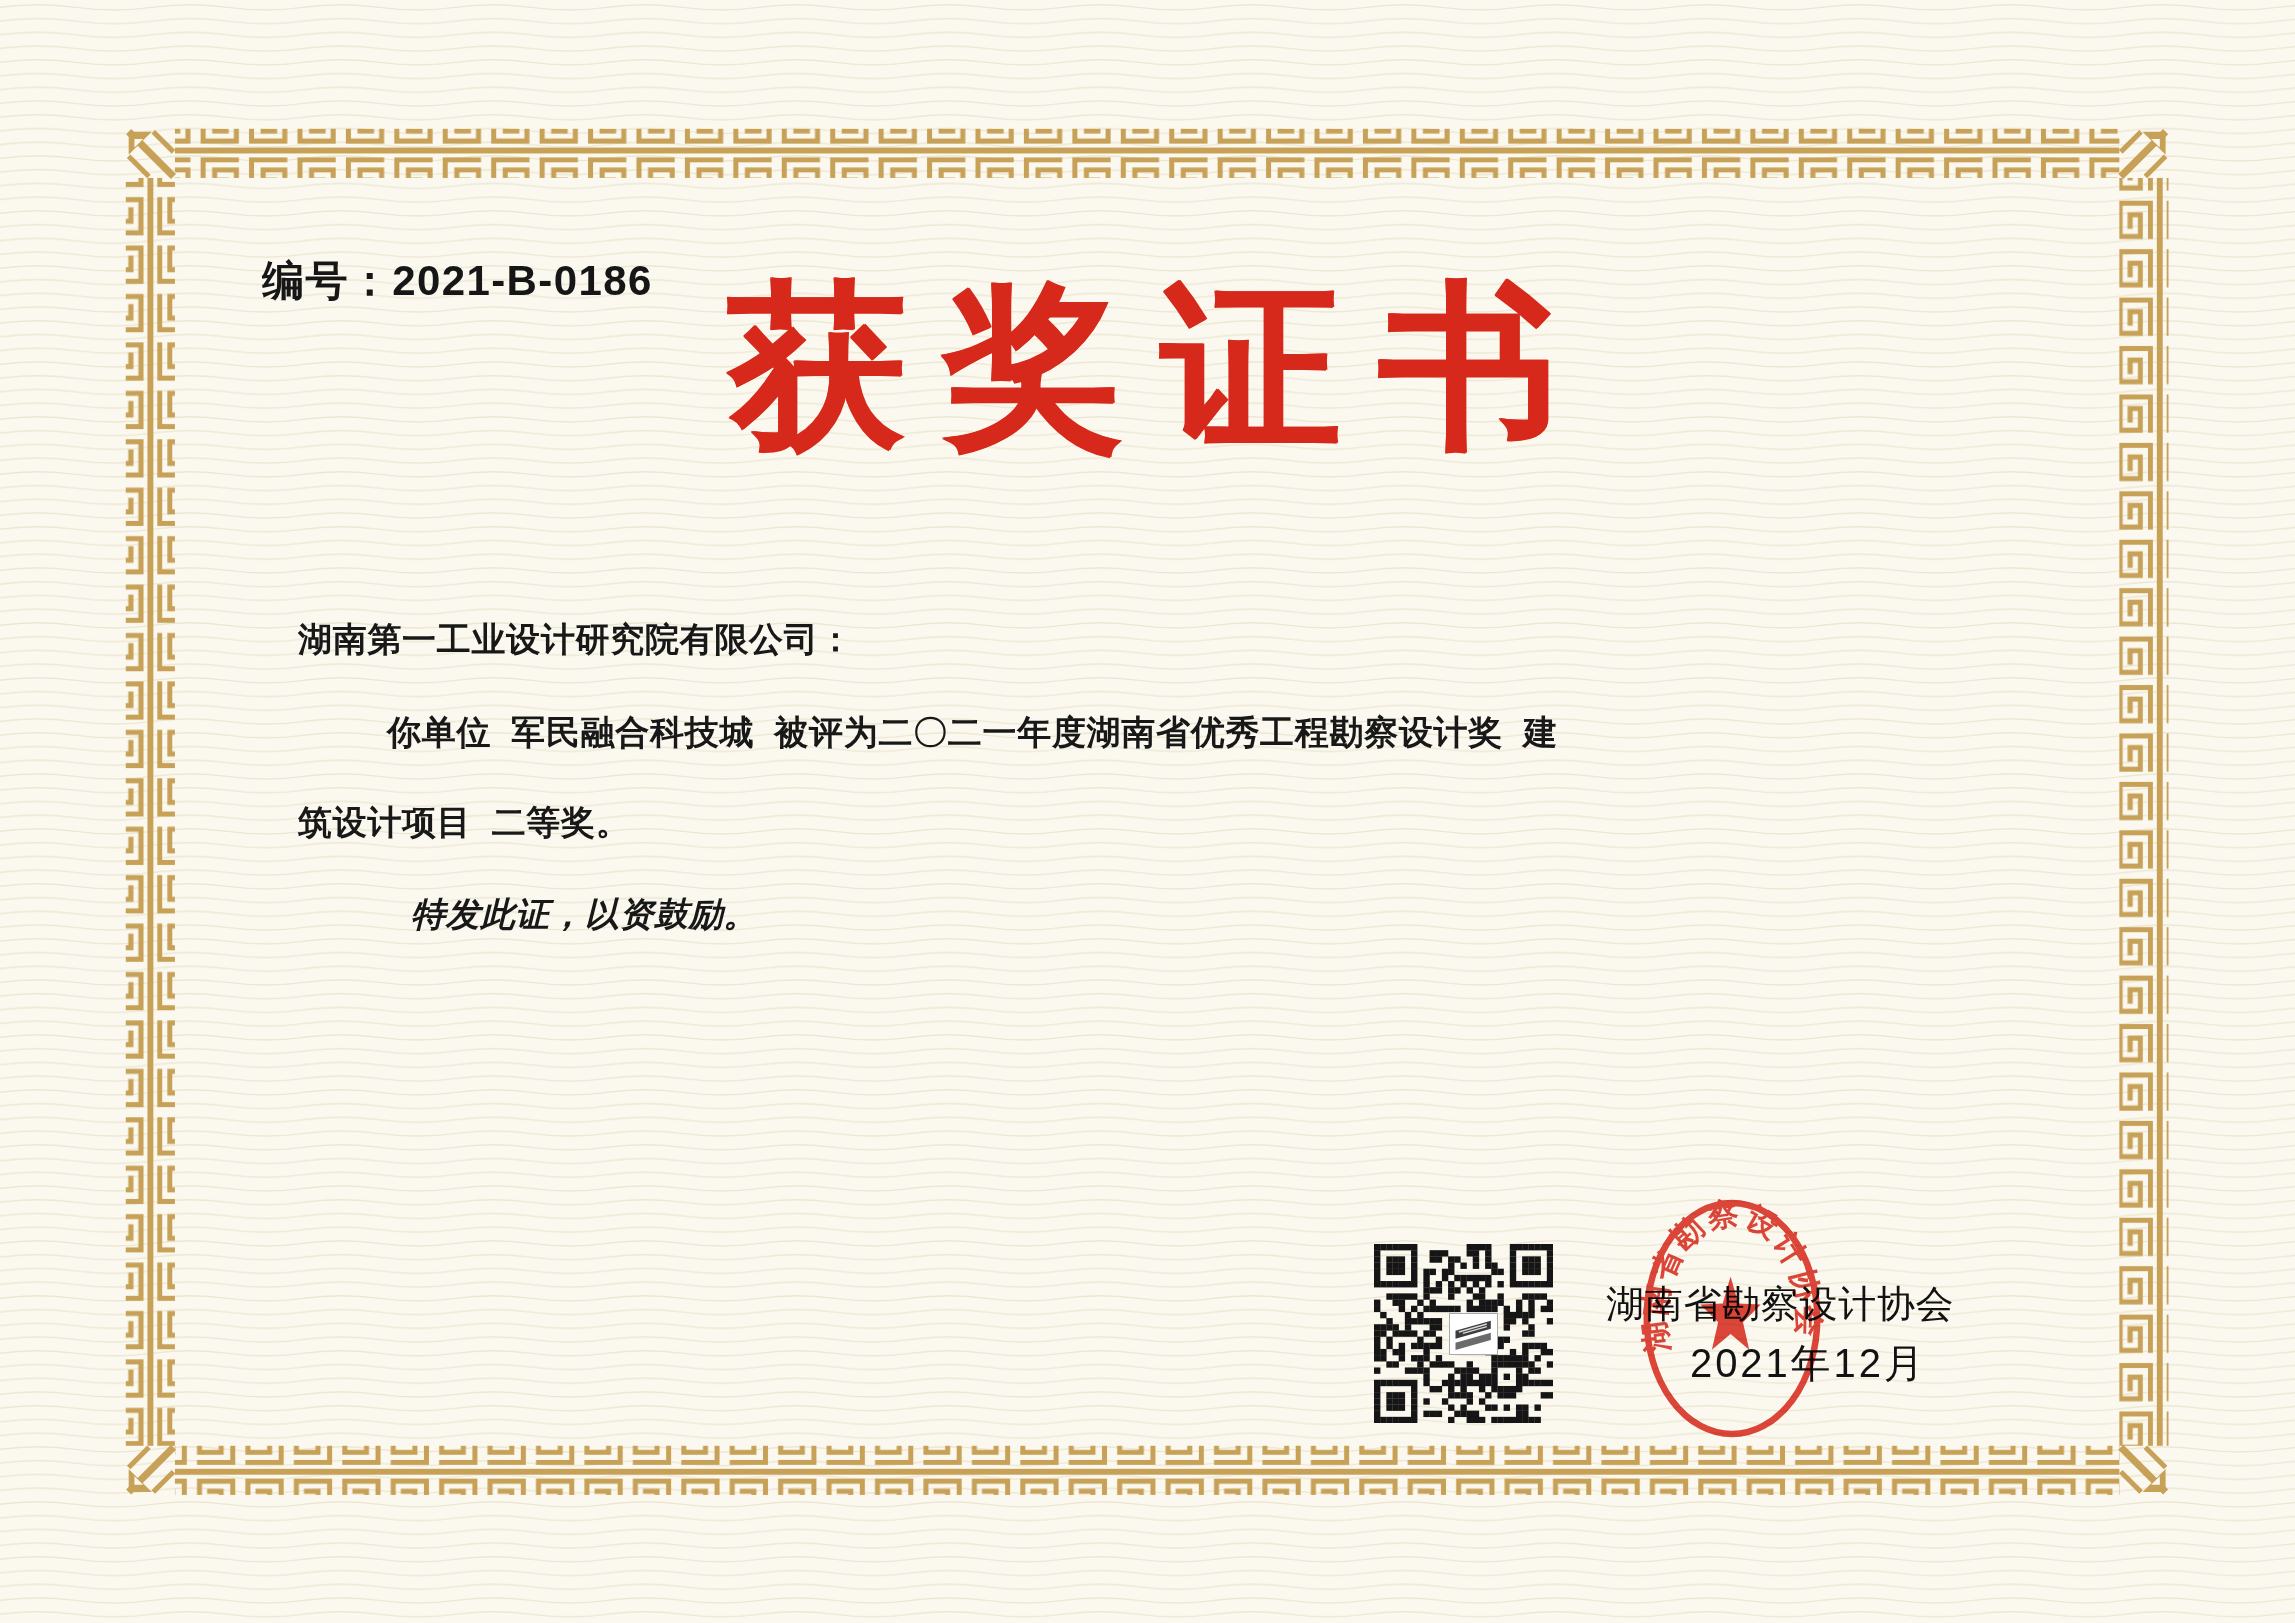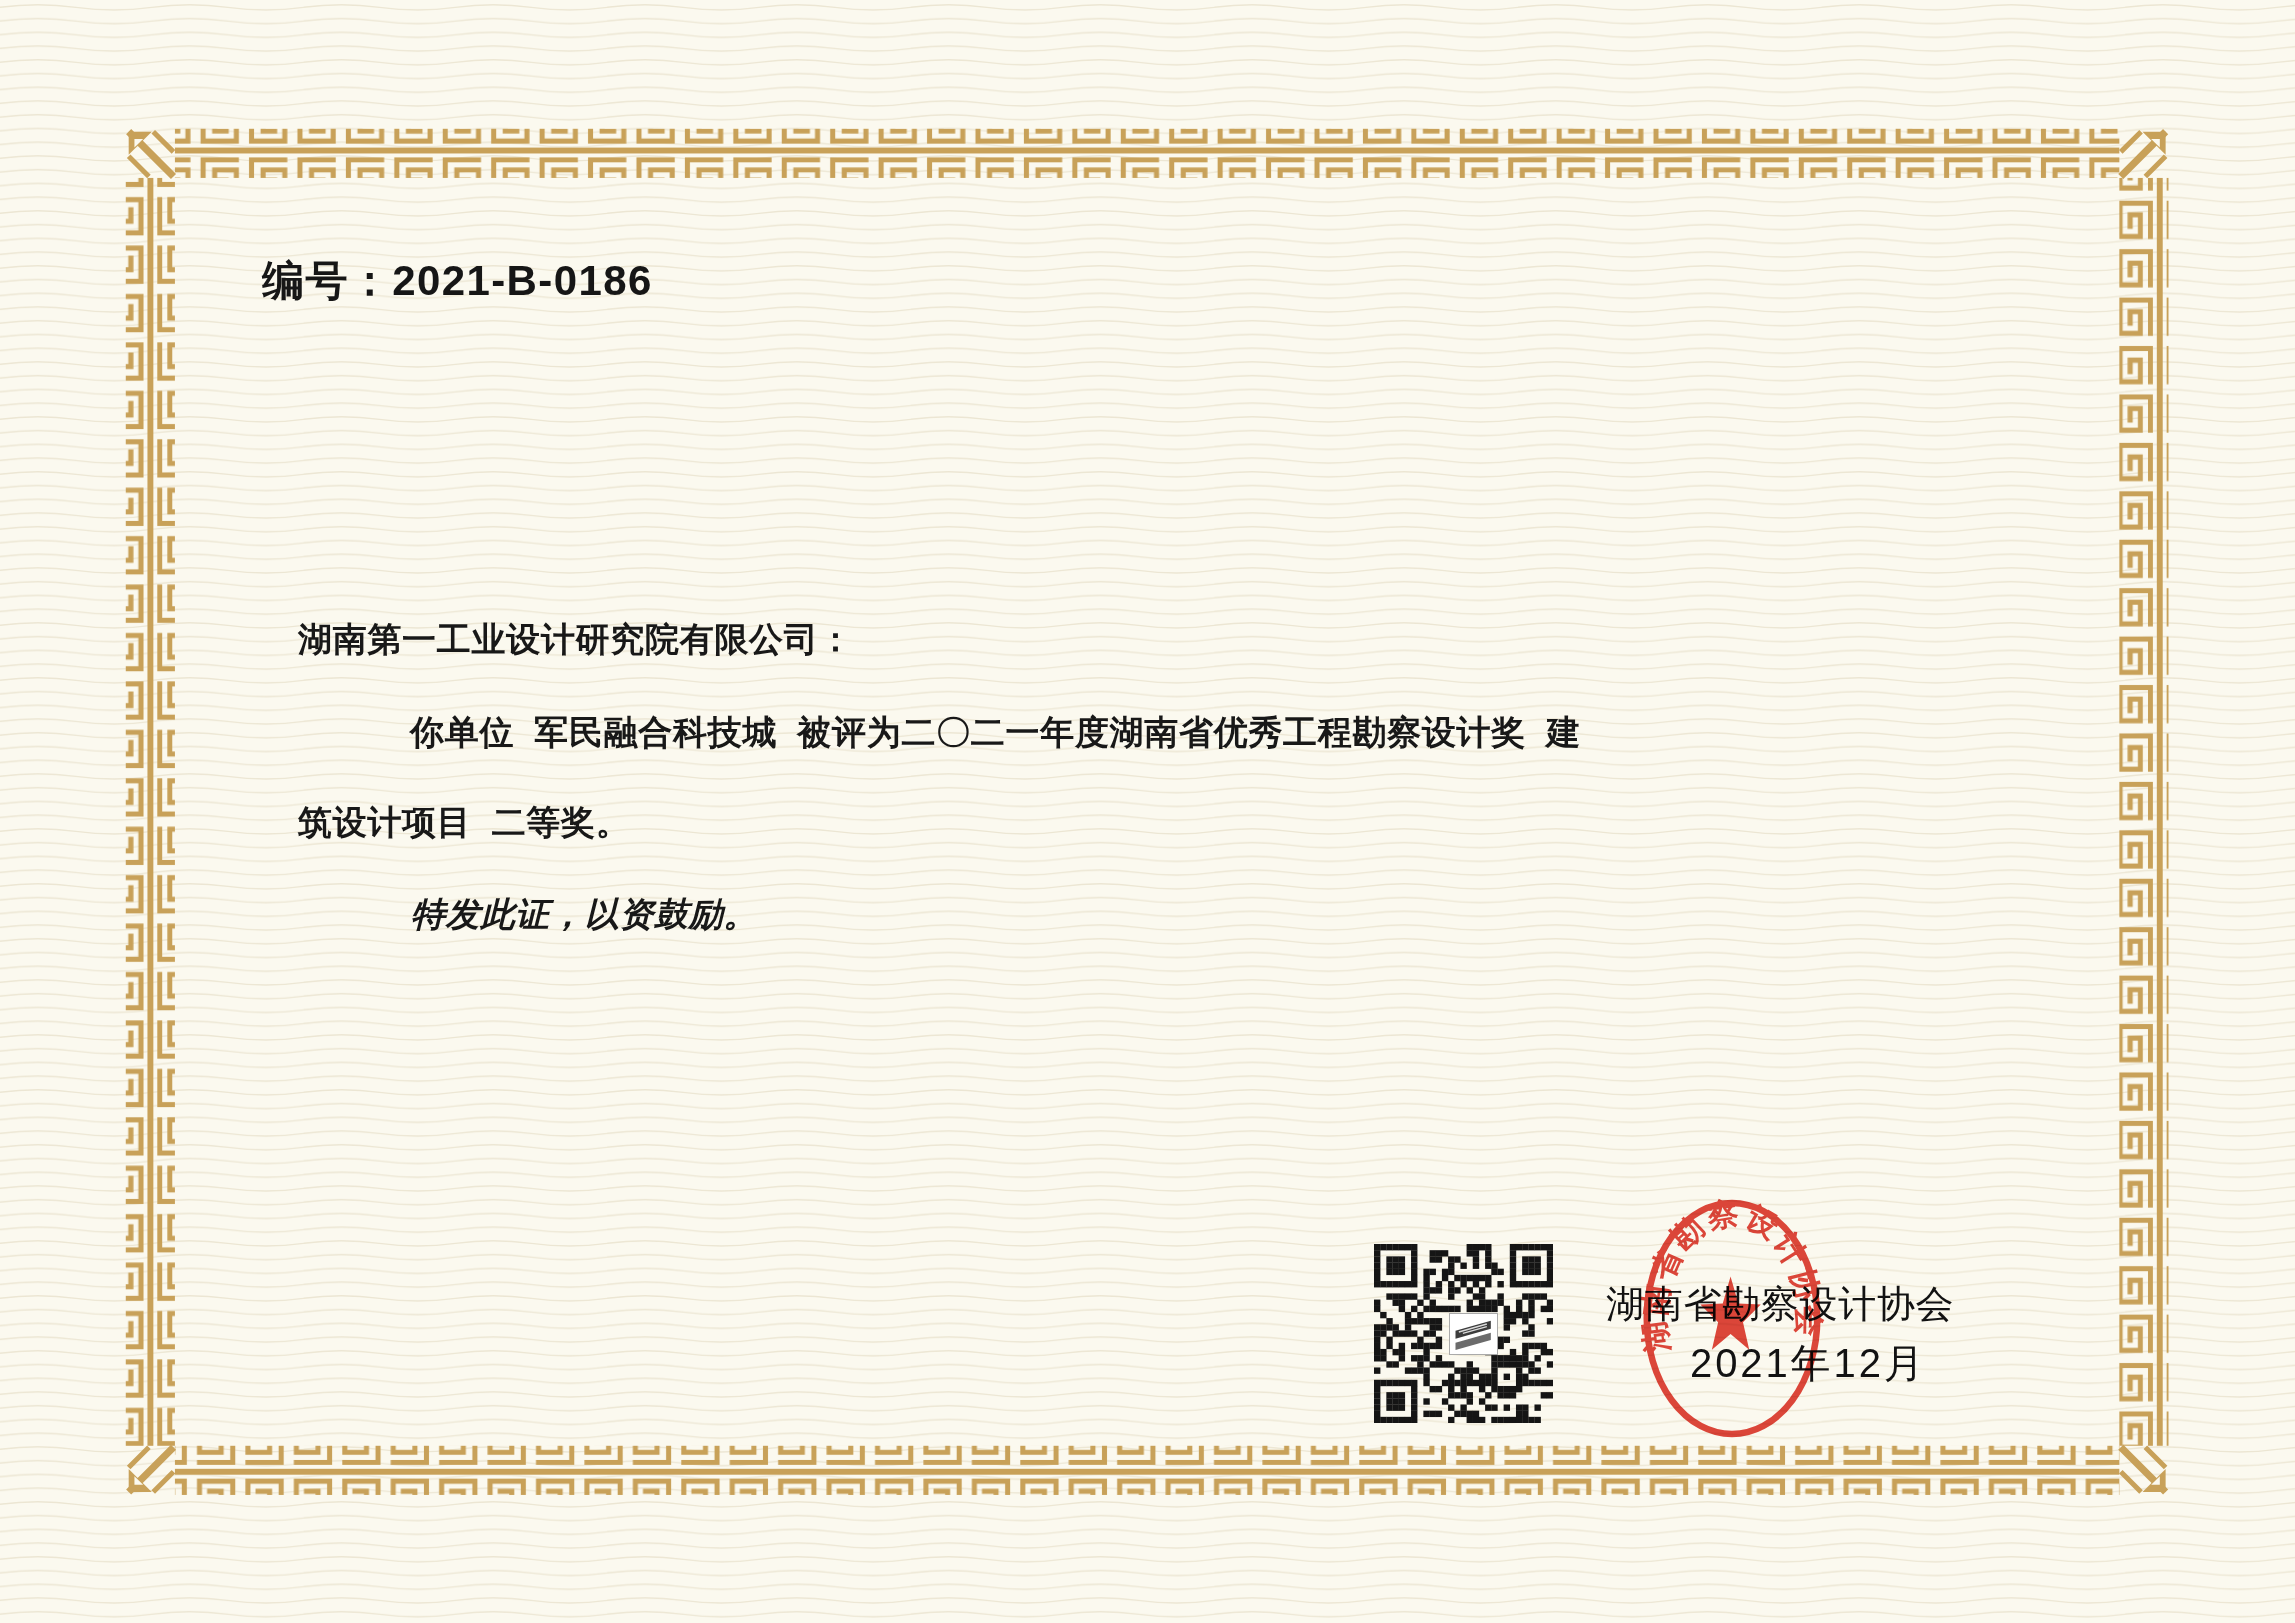--- a/index.html
+++ b/index.html
@@ -6,21 +6,21 @@
   .page{position:relative;width:2295px;height:1623px;background:#fbf9ef;overflow:hidden;
         font-family:"Liberation Sans","DejaVu Sans",sans-serif;}
   .abs{position:absolute;}
   .bg{left:0;top:0;}
   .serial{left:262px;top:260px;font-size:42px;font-weight:700;color:#161616;letter-spacing:1.4px;white-space:pre;line-height:1;}
   .title{left:727px;top:277px;font-size:179px;line-height:1;font-weight:900;color:#d7291b;
          letter-spacing:38px;white-space:pre;text-shadow:1.4px 0 0 #d7291b,0 1.4px 0 #d7291b;}
   .body{font-size:34px;line-height:1;font-weight:700;color:#181818;letter-spacing:0.7px;
         word-spacing:10px;white-space:pre;}
   .l1{left:298px;top:622px;}
-  .l2{left:410px;top:715px;}
+  .l2{left:387px;top:715px;}
   .l3{left:298px;top:805px;}
   .l4{left:411px;top:897px;font-style:italic;}
   .qr{left:1374px;top:1244px;width:179px;height:179px;}
   .qrlogo{position:absolute;left:75px;top:69px;width:49px;height:42px;background:#fff;
           border:1.4px solid #aaa;box-sizing:border-box;display:flex;align-items:center;justify-content:center;}
   .issuer{left:1606px;top:1285px;font-size:38px;line-height:1;color:#121212;letter-spacing:0.7px;white-space:pre;}
   .date{left:1690px;top:1343px;font-size:40px;line-height:1;color:#121212;letter-spacing:2.9px;white-space:pre;}
   .seal{left:1609px;top:1174px;mix-blend-mode:multiply;opacity:.9;}
 </style>
 </head>
@@ -68,20 +68,21 @@
     <rect x="174" y="246" width="68" height="1754" fill="url(#gkL)"></rect>
     <rect x="2932" y="246" width="68" height="1754" fill="url(#gkR)"></rect>
     <use href="#ck" transform="translate(174,178)"></use>
     <use href="#ck" transform="translate(3000,178) scale(-1,1)"></use>
     <use href="#ck" transform="translate(174,2068) scale(1,-1)"></use>
     <use href="#ck" transform="translate(3000,2068) scale(-1,-1)"></use>
   </svg>
 
   <div class="abs serial"><span>编号：</span><span>2021-B-0186</span></div>
 
+  <div class="abs title">获奖证书</div>
 
   <div class="abs body l1">湖南第一工业设计研究院有限公司：</div>
   <div class="abs body l2">你单位 军民融合科技城 被评为二〇二一年度湖南省优秀工程勘察设计奖 建</div>
   <div class="abs body l3">筑设计项目 二等奖。</div>
   <div class="abs body l4">特发此证，以资鼓励。</div>
 
   <div class="abs qr">
     <svg id="qr-svg" width="179" height="179" viewBox="0 0 248 248">
         <rect x="0.00" y="0.00" width="8.85" height="8.85" fill="#151515"></rect>
         <rect x="8.55" y="0.00" width="8.85" height="8.85" fill="#151515"></rect>

